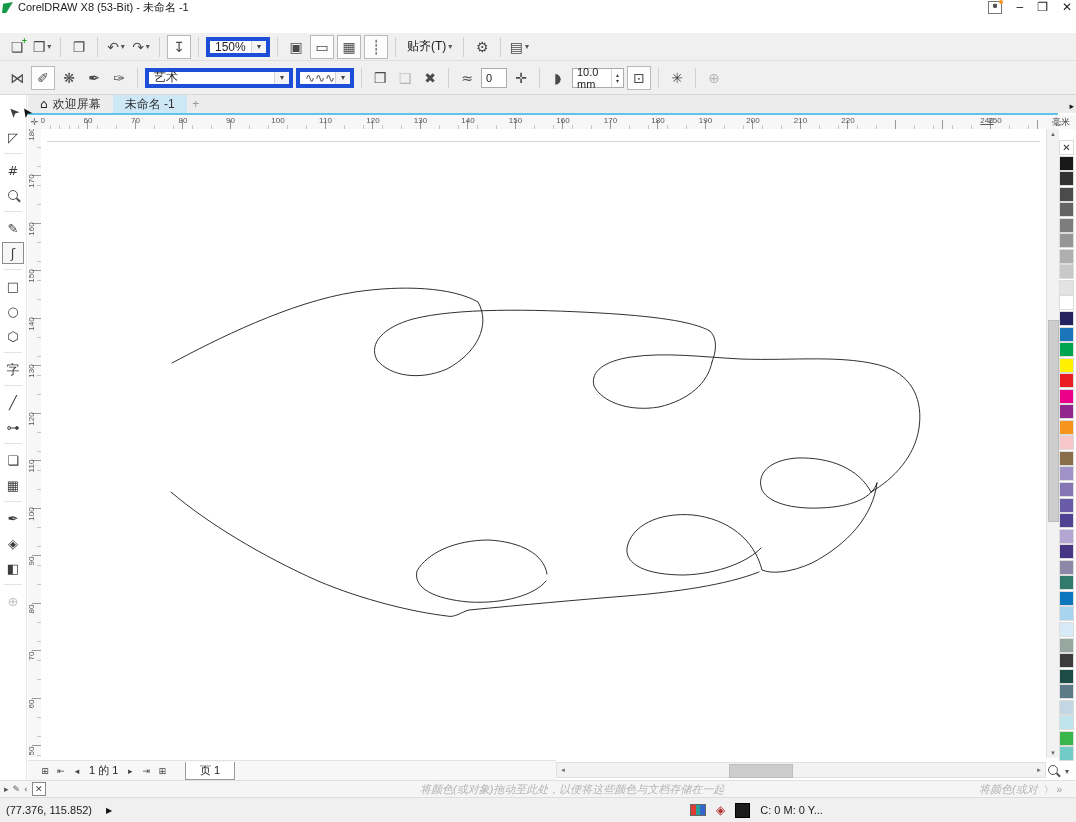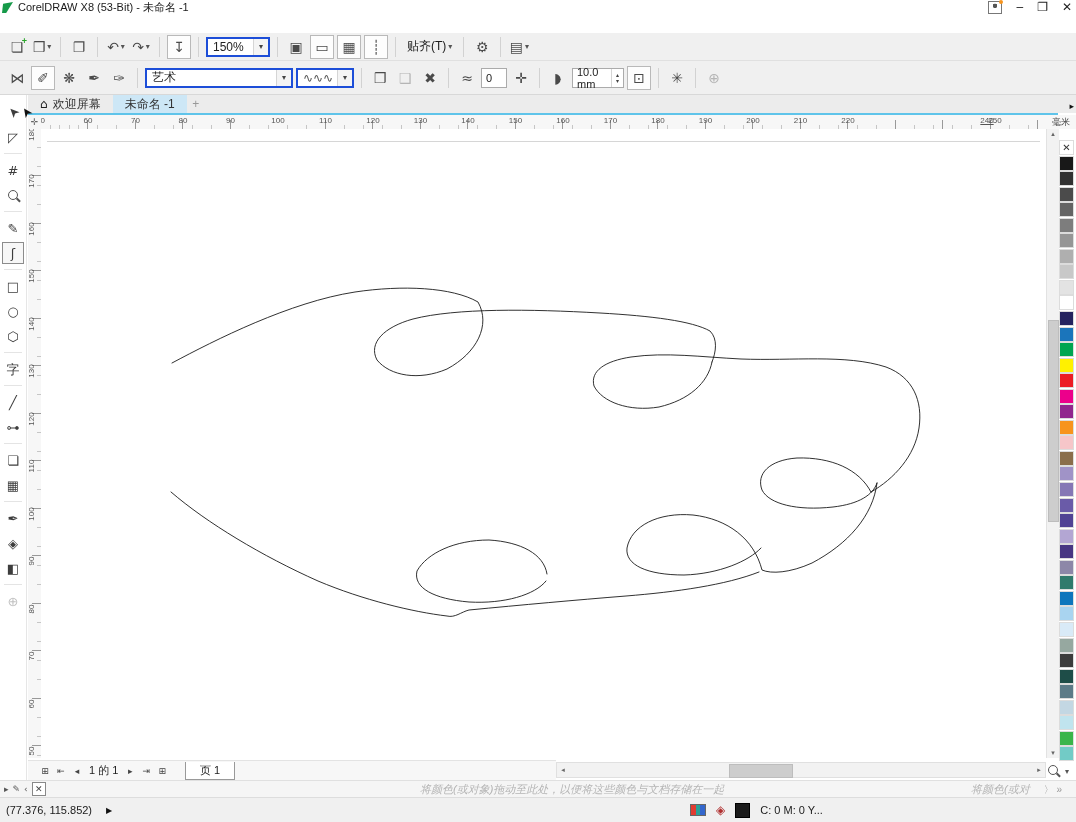--- a/index.html
+++ b/index.html
@@ -27,21 +27,21 @@
           display:flex;align-items:center;padding-left:6px;box-sizing:border-box;gap:3px;border-bottom:1px solid #e0e0e0;}
   .propbar{position:absolute;left:0;top:61px;width:1076px;height:34px;background:#f0f0f0;
           display:flex;align-items:center;padding-left:6px;box-sizing:border-box;gap:3px;border-bottom:1px solid #d8d8d8;}
   .tibtn{display:flex;align-items:center;justify-content:center;min-width:22px;height:22px;position:relative;}
   .tibtn .gly{font-family:"DejaVu Sans",sans-serif;font-size:14px;color:#4a4a4a;line-height:1;}
   .tibtn.boxed{border:1px solid #b9b9b9;background:#fdfdfd;}
   .tibtn.disabled .gly{color:#b5b5b5;}
   .tibtn .badge{position:absolute;right:1px;top:0;font-size:9px;color:#2aa52a;font-weight:bold;}
   .drop{font-size:8px;color:#555;margin-left:2px;}
   .vsep{width:1px;height:20px;background:#d2d2d2;margin:0 4px;}
-  .combo{height:20px;border:2px solid #1d4ed8;background:#fff;display:flex;align-items:center;
+  .combo{height:20px;border:4px solid #1d4ed8;background:#fff;display:flex;align-items:center;
          padding-left:5px;box-sizing:border-box;font-size:12px;color:#222;}
   .combo .val{flex:1;white-space:nowrap;overflow:hidden;}
   .combo .caret{width:14px;align-self:stretch;display:flex;align-items:center;justify-content:center;
                 font-size:8px;color:#444;border-left:1px solid #d5d5d5;background:#f4f4f4;}
   .combo.squig .val{font-family:"DejaVu Sans",sans-serif;color:#555;}
   .field{height:20px;border:1px solid #ababab;background:#fff;display:flex;align-items:center;
          padding-left:4px;box-sizing:border-box;font-size:11px;color:#222;}
   .field .val{flex:1;}
   .spin{width:11px;align-self:stretch;display:flex;flex-direction:column;align-items:center;justify-content:center;
         font-size:6px;color:#444;border-left:1px solid #d5d5d5;line-height:1;}
@@ -106,21 +106,21 @@
   .pglabel{font-size:11px;color:#222;margin:0 3px;}
   .pagetab{margin-left:14px;height:17px;padding:0 14px;border-left:1px solid #999;border-right:1px solid #999;border-bottom:1px solid #999;
            display:flex;align-items:center;font-size:11px;color:#222;background:#fff;transform:perspective(10px);}
   
   .docpal{position:absolute;left:0;top:780px;width:1076px;height:17px;background:#f5f5f5;border-top:1px solid #e0e0e0;
           display:flex;align-items:center;padding-left:4px;box-sizing:border-box;gap:4px;}
   .dp-ic{font-family:"DejaVu Sans",sans-serif;font-size:9px;color:#555;}
   .dp-x{width:12px;height:12px;border:1px solid #888;background:#fff;display:flex;align-items:center;justify-content:center;
         font-size:9px;color:#444;}
   .dp-hint{position:absolute;left:420px;top:1px;font-size:11px;color:#b5b5b5;font-style:italic;}
-  .dp-right{position:absolute;right:14px;top:1px;font-size:11px;color:#b5b5b5;font-style:italic;display:flex;gap:14px;align-items:center;}
+  .dp-right{position:absolute;right:14px;top:1px;font-size:11px;color:#b5b5b5;font-style:italic;display:flex;gap:6px;align-items:center;}
   .dp-right .ch{font-style:normal;color:#999;font-size:10px;}
   
   .statusbar{position:absolute;left:0;top:797px;width:1076px;height:25px;background:#f0f0f0;border-top:1px solid #ddd;
              display:flex;align-items:center;padding-left:6px;box-sizing:border-box;font-size:11px;color:#1a1a1a;}
   .coords{min-width:92px;}
   .flyarr{font-size:8px;color:#111;margin-left:8px;}
   .st-right{position:absolute;left:690px;display:flex;align-items:center;gap:10px;}
   .monitor{width:14px;height:10px;border:1px solid #666;background:linear-gradient(90deg,#e03c31 0 34%,#2aa198 34% 67%,#3366cc 67%);}
   .fillind{font-family:"DejaVu Sans",sans-serif;font-size:12px;color:#b03030;}
   .fillsw{width:13px;height:13px;background:#1b1b1b;border:1px solid #000;}

